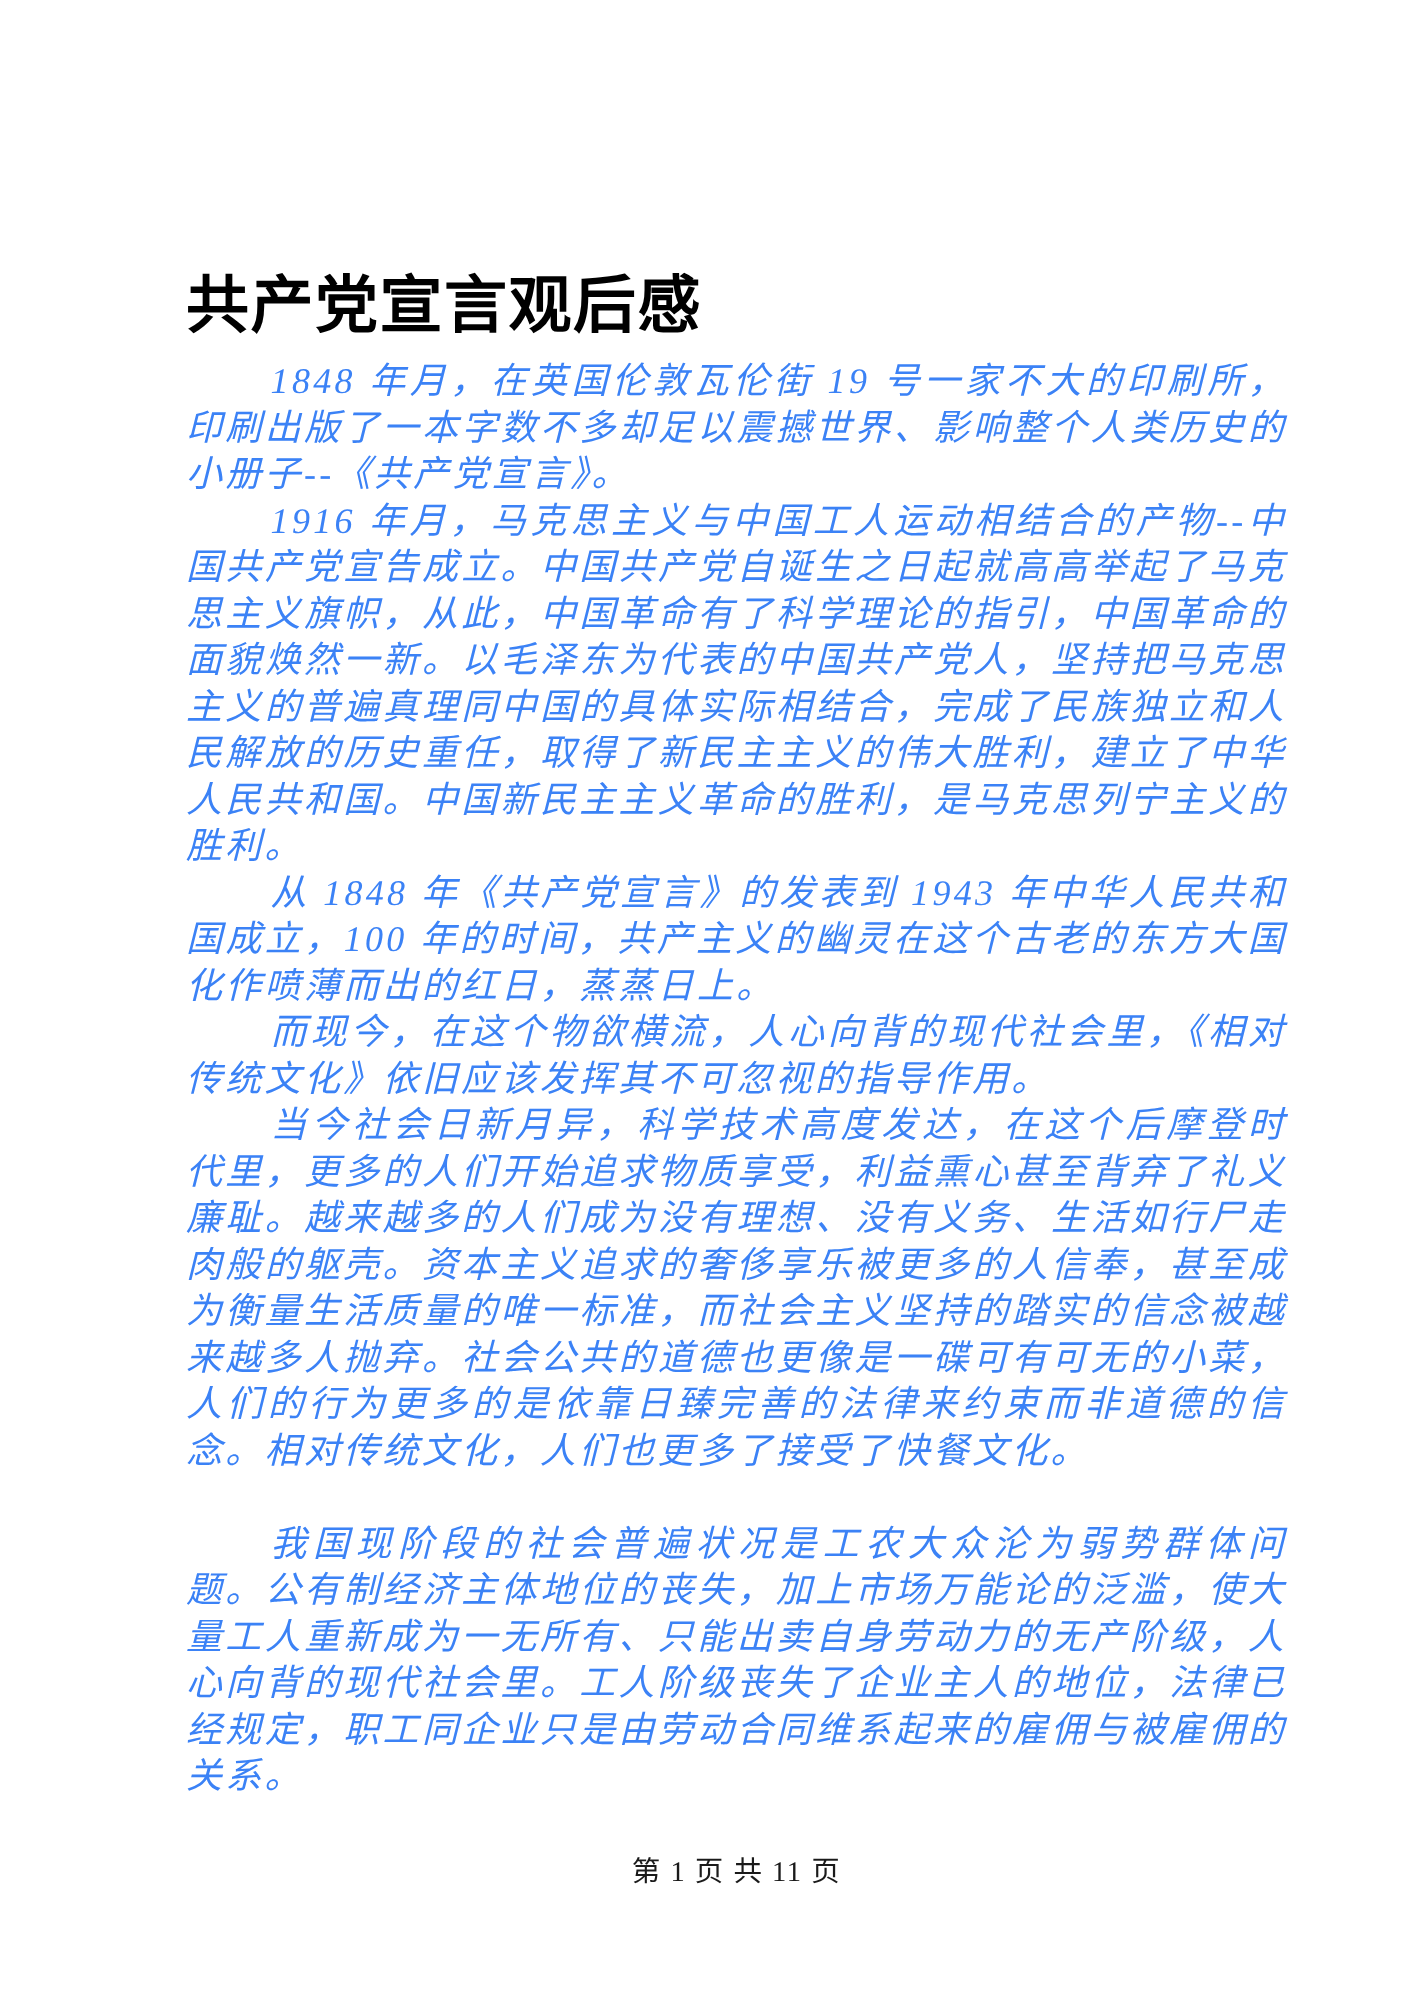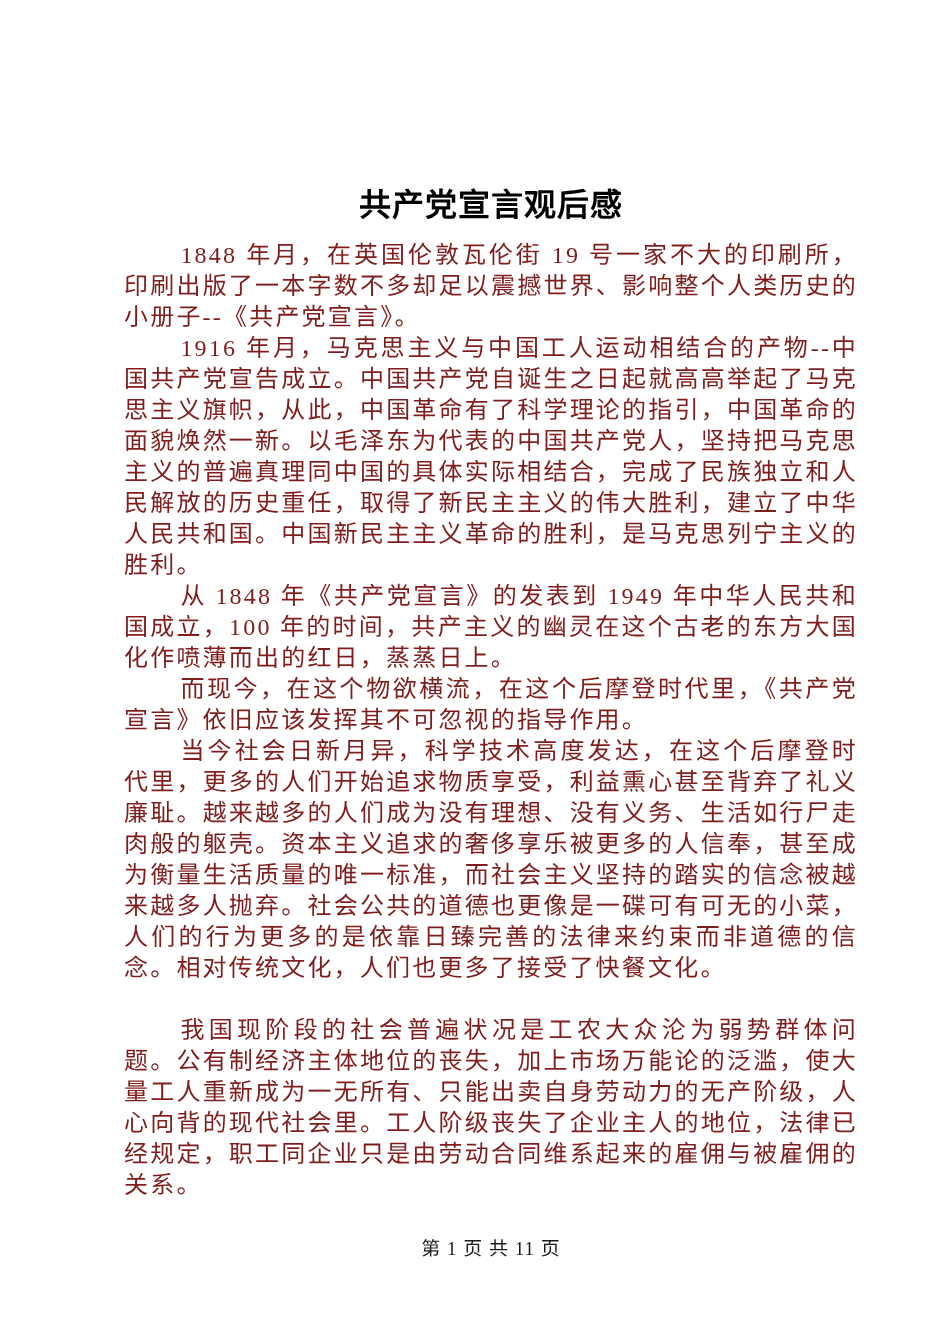--- a/index.html
+++ b/index.html
@@ -17,39 +17,39 @@
     color: #000000;
     font-family: "Liberation Serif", "DejaVu Serif", serif;
     overflow: hidden;
   }
 
   .doc-title {
     position: absolute;
     top: 182px;
     left: 124px;
     width: 734px;
-    text-align: center;
-    font-size: 32px;
+    font-size: 42px;
     line-height: 46px;
     font-weight: bold;
     letter-spacing: 1px;
     white-space: nowrap;
   }
 
   .doc-body {
     position: absolute;
     top: 240px;
     left: 124px;
     width: 734px;
     font-size: 24px;
     line-height: 31px;
     letter-spacing: 2.2px;
     text-align: justify;
     text-justify: inter-character;
-    color: #7f1d1d;
+    color: #3b82f6;
+    font-style: italic;
   }
 
   .doc-body p {
     margin: 0;
     text-indent: 2.35em;
   }
 
   .doc-body p.gap-before {
     margin-top: 31px; 
   }
@@ -70,22 +70,22 @@
 </head>
 <body>
 
 <div class="page">
 
   <h1 class="doc-title">共产党宣言观后感</h1>
 
   <div class="doc-body">
     <p>1848 年月，在英国伦敦瓦伦街 19 号一家不大的印刷所，印刷出版了一本字数不多却足以震撼世界、影响整个人类历史的小册子--《共产党宣言》。</p>
     <p>1916 年月，马克思主义与中国工人运动相结合的产物--中国共产党宣告成立。中国共产党自诞生之日起就高高举起了马克思主义旗帜，从此，中国革命有了科学理论的指引，中国革命的面貌焕然一新。以毛泽东为代表的中国共产党人，坚持把马克思主义的普遍真理同中国的具体实际相结合，完成了民族独立和人民解放的历史重任，取得了新民主主义的伟大胜利，建立了中华人民共和国。中国新民主主义革命的胜利，是马克思列宁主义的胜利。</p>
-    <p>从 1848 年《共产党宣言》的发表到 1949 年中华人民共和国成立，100 年的时间，共产主义的幽灵在这个古老的东方大国化作喷薄而出的红日，蒸蒸日上。</p>
-    <p>而现今，在这个物欲横流，在这个后摩登时代里，《共产党宣言》依旧应该发挥其不可忽视的指导作用。</p>
+    <p>从 1848 年《共产党宣言》的发表到 1943 年中华人民共和国成立，100 年的时间，共产主义的幽灵在这个古老的东方大国化作喷薄而出的红日，蒸蒸日上。</p>
+    <p>而现今，在这个物欲横流，人心向背的现代社会里，《相对传统文化》依旧应该发挥其不可忽视的指导作用。</p>
     <p>当今社会日新月异，科学技术高度发达，在这个后摩登时代里，更多的人们开始追求物质享受，利益熏心甚至背弃了礼义廉耻。越来越多的人们成为没有理想、没有义务、生活如行尸走肉般的躯壳。资本主义追求的奢侈享乐被更多的人信奉，甚至成为衡量生活质量的唯一标准，而社会主义坚持的踏实的信念被越来越多人抛弃。社会公共的道德也更像是一碟可有可无的小菜，人们的行为更多的是依靠日臻完善的法律来约束而非道德的信念。相对传统文化，人们也更多了接受了快餐文化。</p>
     <p class="gap-before">我国现阶段的社会普遍状况是工农大众沦为弱势群体问题。公有制经济主体地位的丧失，加上市场万能论的泛滥，使大量工人重新成为一无所有、只能出卖自身劳动力的无产阶级，人心向背的现代社会里。工人阶级丧失了企业主人的地位，法律已经规定，职工同企业只是由劳动合同维系起来的雇佣与被雇佣的关系。</p>
   </div>
 
   <div class="doc-footer">
     <span>第 1 页  共 11 页</span>
   </div>
 
 </div>
 

